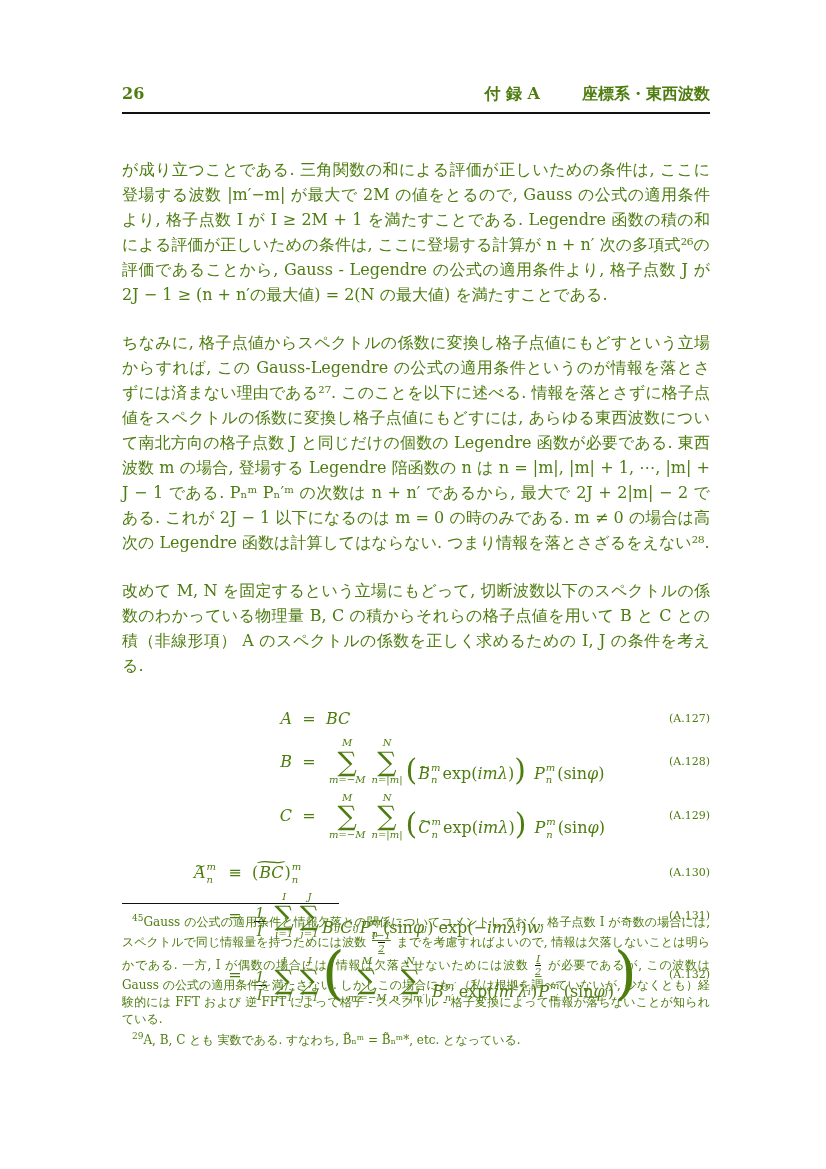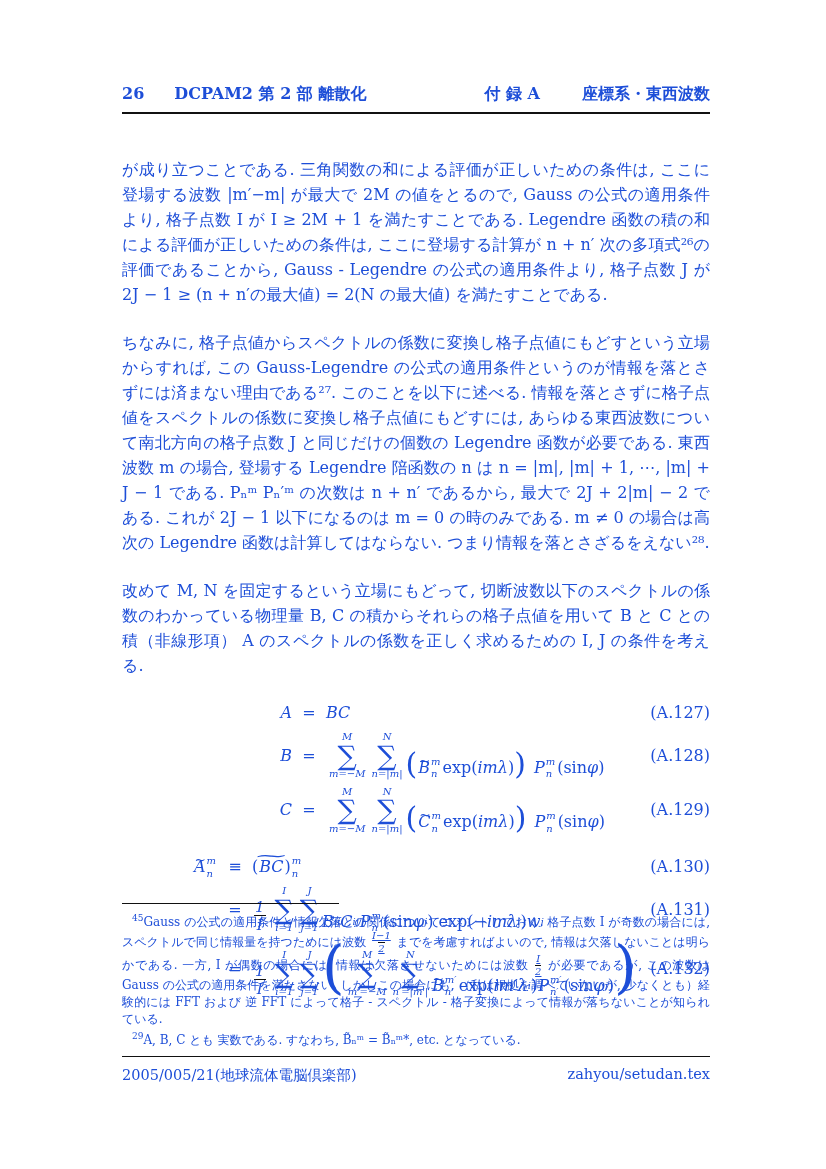--- a/index.html
+++ b/index.html
@@ -1,49 +1,49 @@
 <!DOCTYPE html>
 <html><head>
 <meta charset="utf-8">
 <style>
   html,body{margin:0;padding:0;background:#ffffff;}
   .page{
     position:relative;
     width:826px;height:1169px;
     background:#ffffff;
-    color:#1d4ed8;
+    color:#4d7c0f;
     font-family:"DejaVu Serif","Liberation Serif",serif;
     overflow:hidden;
   }
   
   .header{
     position:absolute;top:84px;left:122px;right:116px;
     display:flex;align-items:baseline;
     font-size:16px;font-weight:bold;
     padding-bottom:7px;
     border-bottom:2px solid #111;
   }
   .header .pageno{margin-right:30px;}
   .header .hright{margin-left:auto;display:flex;}
   .header .hright .sect{margin-right:42px;}
   
   .body{
     position:absolute;top:157px;left:122px;right:116px;
     font-size:16px;line-height:25px;text-align:justify;
   }
   .body p{margin:0 0 23px 0;}
-  .body p.tight{margin-bottom:22px;}
+  .body p.tight{margin-bottom:28px;}
   
   .eqgroup{margin:0 0 20px 0;}
   .eqrow{display:flex;align-items:center;margin:6px 0;}
   .g1 .eq-lhs{width:170px;text-align:right;}
   .g2 .eq-lhs{width:96px;text-align:right;}
   .eq-rel{width:34px;text-align:center;}
   .eq-rhs{display:flex;align-items:flex-end;white-space:nowrap;}
-  .eq-tag{margin-left:auto;font-size:16px;}
+  .eq-tag{margin-left:auto;font-size:11px;}
   .mi{font-style:italic;}
   .mr{font-style:normal;}
   .msp{display:inline-block;width:7px;}
   .msub{font-size:10px;font-style:italic;}
   .sum{display:inline-flex;flex-direction:column;align-items:center;margin:0 3px;line-height:1;}
   .sum .lim{font-size:10px;font-style:italic;line-height:1.15;white-space:nowrap;}
   .sum .sg{font-size:27px;line-height:0.95;}
   .frac{display:inline-flex;flex-direction:column;align-items:center;font-style:italic;font-size:15px;margin:0 4px 0 0;line-height:1.1;}
   .frac .fd{border-top:1px solid #111;padding:1px 3px 0 3px;}
   .frac .fn{padding:0 3px;}
@@ -74,21 +74,20 @@
   }
   .footer .fright{margin-left:auto;}
 </style>
 </head>
 <body>
 
 <div class="page">
 
   <div class="header">
     <span class="pageno">26</span>
-    <span class="htitle">DCPAM2 第 2 部 離散化</span>
     <span class="hright">
       <span class="sect">付 録 A</span>
       <span>座標系・東西波数</span>
     </span>
   </div>
 
   <div class="body">
     <p>が成り立つことである. 三角関数の和による評価が正しいための条件は, ここに登場する波数 |m′−m| が最大で 2M の値をとるので, Gauss の公式の適用条件より, 格子点数 I が I ≥ 2M + 1 を満たすことである. Legendre 函数の積の和による評価が正しいための条件は, ここに登場する計算が n + n′ 次の多項式²⁶の評価であることから, Gauss - Legendre の公式の適用条件より, 格子点数 J が 2J − 1 ≥ (n + n′の最大値) = 2(N の最大値) を満たすことである.</p>
     <p>ちなみに, 格子点値からスペクトルの係数に変換し格子点値にもどすという立場からすれば, この Gauss-Legendre の公式の適用条件というのが情報を落とさずには済まない理由である²⁷.  このことを以下に述べる. 情報を落とさずに格子点値をスペクトルの係数に変換し格子点値にもどすには, あらゆる東西波数について南北方向の格子点数 J と同じだけの個数の Legendre 函数が必要である. 東西波数 m の場合, 登場する Legendre 陪函数の n は n = |m|, |m| + 1, ⋯, |m| + J − 1 である. Pₙᵐ Pₙ′ᵐ の次数は n + n′ であるから, 最大で 2J + 2|m| − 2 である. これが 2J − 1 以下になるのは m = 0 の時のみである. m ≠ 0 の場合は高次の Legendre 函数は計算してはならない. つまり情報を落とさざるをえない²⁸.</p>
     <p class="tight">改めて M, N を固定するという立場にもどって, 切断波数以下のスペクトルの係数のわかっている物理量 B, C の積からそれらの格子点値を用いて B と C との積（非線形項） A のスペクトルの係数を正しく求めるための I, J の条件を考える.</p>
@@ -309,18 +308,14 @@
             <span class="fn">I−1</span>
             <span class="fd">2</span>
           </span> までを考慮すればよいので, 情報は欠落しないことは明らかである. 一方, I が偶数の場合には, 情報は欠落させないためには波数 <span class="fnfrac">
             <span class="fn">I</span>
             <span class="fd">2</span>
           </span> が必要であるが, この波数は Gauss の公式の適用条件を満たさない. しかしこの場合にも, （私は根拠を調べていないが, 少なくとも）経験的には FFT および 逆 FFT によって格子 - スペクトル - 格子変換によって情報が落ちないことが知られている.</div>
         <div class="fnitem"><sup>29</sup>A, B, C とも 実数である. すなわち, B̃ₙᵐ = B̃ₙᵐ*, etc. となっている.</div>
       </div>
   </div>
 
-  <div class="footer">
-    <span>2005/005/21(地球流体電脳倶楽部)</span>
-    <span class="fright">zahyou/setudan.tex</span>
-  </div>
 
 </div>
 
 </body></html>

